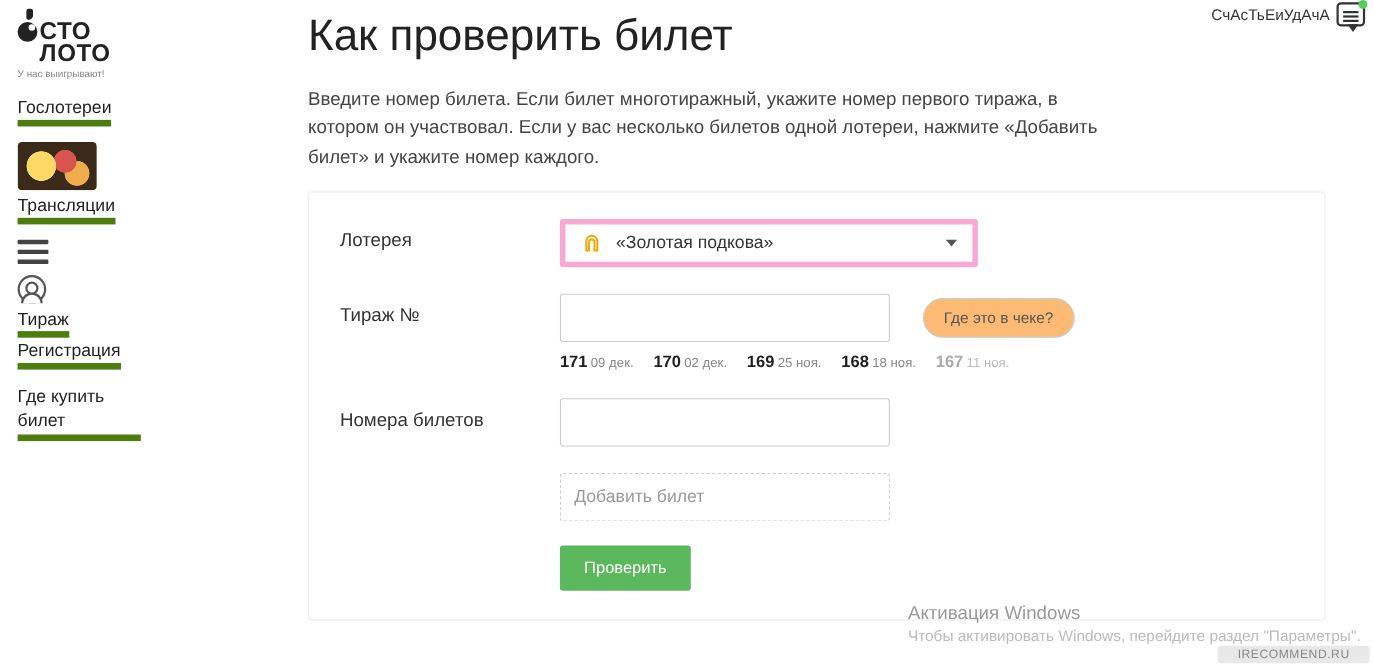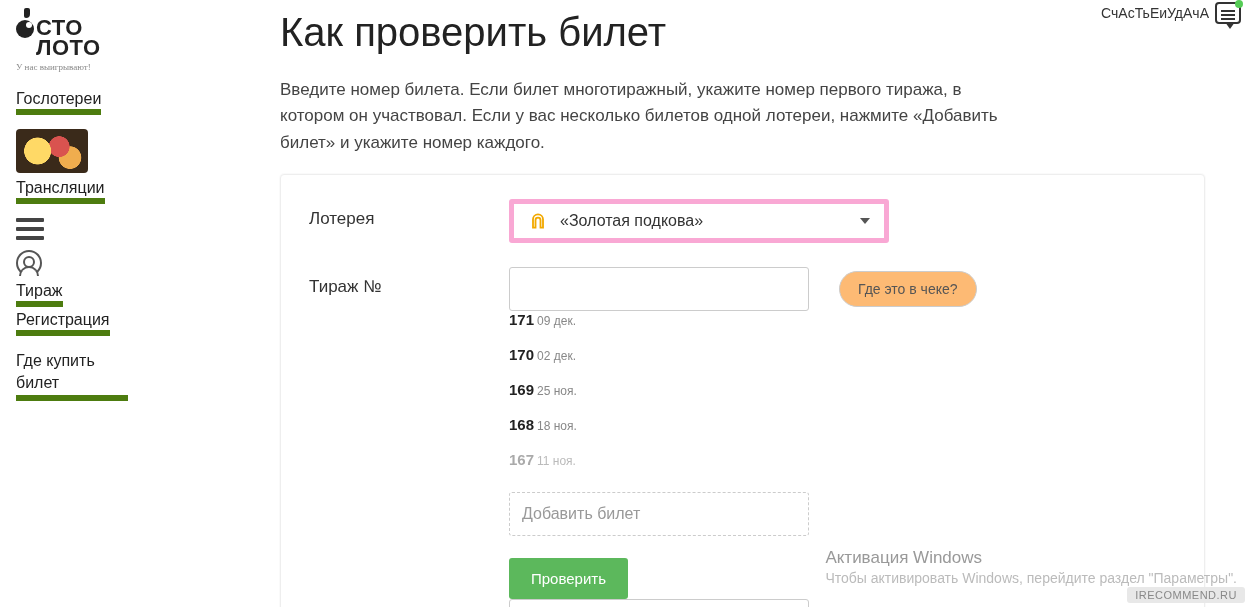--- a/index.html
+++ b/index.html
@@ -4,21 +4,21 @@
 <style>
 * { box-sizing: border-box; margin: 0; padding: 0; }
 body { font-family: Arial, Helvetica, sans-serif; background: #fff; color: #333; width: 1249px; height: 607px; overflow: hidden; position: relative; }
 .layout { display: flex; height: 100%; }
 .sidebar { width: 140px; padding: 18px 12px 0 16px; flex-shrink: 0; }
 .logo-block { margin-bottom: 18px; }
 .logo-main { font-weight: 900; font-size: 22px; line-height: 0.9; letter-spacing: 0.5px; color: #222; }
 .logo-dot { display: inline-block; width: 18px; height: 18px; border-radius: 50%; background: #222; position: relative; vertical-align: bottom; margin-right: 2px; }
 .logo-dot::before { content: ""; position: absolute; top: 2px; right: 2px; width: 6px; height: 6px; background: #fff; border-radius: 50%; }
 .logo-apostrophe { position: absolute; width: 6px; height: 10px; background: #222; border-radius: 3px 3px 6px 3px; margin-top: -10px; margin-left: 8px; }
-.logo-sub { font-size: 9px; color: #888; margin-top: 4px; font-family: Liberation Serif, serif; }
+.logo-sub { font-size: 9px; color: #888; margin-top: 4px; }
 .nav-item { margin: 14px 0; }
 .nav-link { font-size: 16px; color: #222; text-decoration: none; border-bottom: 6px solid #4d7c0f; padding-bottom: 1px; display: inline-block; cursor: pointer; }
 .nav-link-multi { line-height: 1.4; }
 .nav-thumb { width: 72px; height: 44px; border-radius: 4px; background: radial-gradient(circle at 30% 50%, #ffd966 0 24%, transparent 25%), radial-gradient(circle at 60% 40%, #d9534f 0 20%, transparent 21%), radial-gradient(circle at 75% 65%, #f0ad4e 0 18%, transparent 19%), #3a2a1a; margin: 4px 0 6px; }
 .hamburger { width: 28px; margin: 14px 0 8px; cursor: pointer; }
 .hamburger div { height: 4px; background: #444; margin: 5px 0; border-radius: 1px; }
 .user-icon { width: 26px; height: 26px; border: 2px solid #555; border-radius: 50%; position: relative; margin: 10px 0 6px; cursor: pointer; }
 .user-icon::before { content: ""; position: absolute; top: 4px; left: 50%; transform: translateX(-50%); width: 8px; height: 8px; border: 2px solid #555; border-radius: 50%; }
 .user-icon::after { content: ""; position: absolute; bottom: -2px; left: 50%; transform: translateX(-50%); width: 16px; height: 8px; border: 2px solid #555; border-bottom: none; border-radius: 10px 10px 0 0; background: #fff; }
 .main { flex: 1; padding: 10px 44px 0 140px; position: relative; }
@@ -29,37 +29,37 @@
 .form-row { display: flex; align-items: flex-start; margin-bottom: 24px; }
 .form-label { width: 200px; font-size: 17px; color: #333; padding-top: 10px; flex-shrink: 0; }
 .form-control-wrap { flex: 1; }
 .select-box { display: flex; align-items: center; justify-content: space-between; width: 380px; height: 44px; border: 5px solid #f9a8d4; border-radius: 3px; padding: 0 14px; cursor: pointer; }
 .select-left { display: flex; align-items: center; gap: 12px; }
 .horseshoe { width: 20px; height: 20px; position: relative; }
 .horseshoe svg { width: 20px; height: 20px; }
 .caret { width: 0; height: 0; border-left: 5px solid transparent; border-right: 5px solid transparent; border-top: 6px solid #555; }
 .text-input { width: 300px; height: 44px; border: 1px solid #ccc; border-radius: 3px; padding: 0 12px; font-size: 16px; }
 .hint-btn { display: inline-flex; align-items: center; height: 36px; border: 1px solid #ccc; border-radius: 18px; padding: 0 18px; font-size: 14px; color: #555; margin-left: 30px; cursor: pointer; background: #fdba74; }
-.draws-row { display: flex; gap: 18px; margin-top: 0; font-size: 14px; align-items: baseline; flex-direction: column; }
+.draws-row { display: flex; gap: 18px; margin-top: 10px; font-size: 14px; align-items: baseline; }
 .draw-item { cursor: pointer; white-space: nowrap; }
 .draw-num { font-weight: 700; color: #222; font-size: 15px; }
 .draw-date { color: #888; font-size: 12px; margin-left: 3px; }
 .draw-item.faded .draw-num { color: #aaa; }
 .draw-item.faded .draw-date { color: #bbb; }
 .add-ticket { width: 300px; height: 44px; border: 1px dashed #ccc; border-radius: 3px; padding: 0 12px; display: flex; align-items: center; color: #999; font-size: 16px; cursor: pointer; margin-bottom: 22px; }
 .submit-btn { background: #5cb85c; color: #fff; border: none; border-radius: 3px; padding: 12px 22px; font-size: 15px; cursor: pointer; }
 .watermark-user { position: absolute; top: 2px; right: 8px; font-size: 14px; color: #333; display: flex; align-items: center; gap: 6px; }
 .chat-bubble { width: 26px; height: 22px; border: 2px solid #333; border-radius: 4px; position: relative; }
 .chat-bubble::before { content: ""; position: absolute; bottom: -7px; right: 4px; width: 0; height: 0; border-left: 5px solid transparent; border-right: 5px solid transparent; border-top: 7px solid #333; }
 .chat-bubble::after { content: ""; position: absolute; top: -4px; right: -4px; width: 8px; height: 8px; background: #5c5; border-radius: 50%; }
 .chat-lines { position: absolute; top: 4px; left: 4px; right: 4px; }
 .chat-lines div { height: 2px; background: #333; margin: 2px 0; }
 .activation { position: absolute; bottom: 18px; right: 12px; text-align: left; color: #bbb; font-size: 14px; line-height: 1.4; pointer-events: none; }
 .activation .title { font-size: 17px; color: #999; }
-.site-watermark { position: absolute; bottom: 4px; right: 4px; background: #e8e8e8; color: #888; font-size: 11px; padding: 2px 8px; border-radius: 3px; letter-spacing: 0.5px; }
+.site-watermark { position: absolute; bottom: 4px; right: 4px; background: #e8e8e8; color: #888; font-size: 11px; padding: 2px 18px; border-radius: 3px; letter-spacing: 0.5px; }
 </style>
 </head>
 <body>
 
 <div class="layout">
   <aside class="sidebar">
     <div class="logo-block">
       <span class="logo-apostrophe"></span>
       <div style="display:flex;align-items:flex-end;">
         <span class="logo-dot"></span>
@@ -130,34 +130,34 @@
           <div class="draws-row">
             <span class="draw-item"><span class="draw-num">171</span><span class="draw-date">09 дек.</span></span>
             <span class="draw-item"><span class="draw-num">170</span><span class="draw-date">02 дек.</span></span>
             <span class="draw-item"><span class="draw-num">169</span><span class="draw-date">25 ноя.</span></span>
             <span class="draw-item"><span class="draw-num">168</span><span class="draw-date">18 ноя.</span></span>
             <span class="draw-item faded"><span class="draw-num">167</span><span class="draw-date">11 ноя.</span></span>
           </div>
         </div>
       </div>
 
+      <div class="form-row">
+        <div class="form-label">Номера билетов</div>
+        <div class="form-control-wrap">
+          <input class="text-input" type="text" value="" style="">
+        </div>
+      </div>
+
       <div class="form-row" style="margin-bottom:0;">
         <div class="form-label"></div>
         <div class="form-control-wrap">
           <div class="add-ticket">
             <span>Добавить билет</span>
           </div>
           <button class="submit-btn">Проверить</button>
-        </div>
-      </div>
-
-      <div class="form-row">
-        <div class="form-label">Номера билетов</div>
-        <div class="form-control-wrap">
-          <input class="text-input" type="text" value="" style="">
         </div>
       </div>
 
     </div>
   </main>
 </div>
 
 <div class="watermark-user">
   <span>СчАсТьЕиУдАчА</span>
   <span class="chat-bubble">

